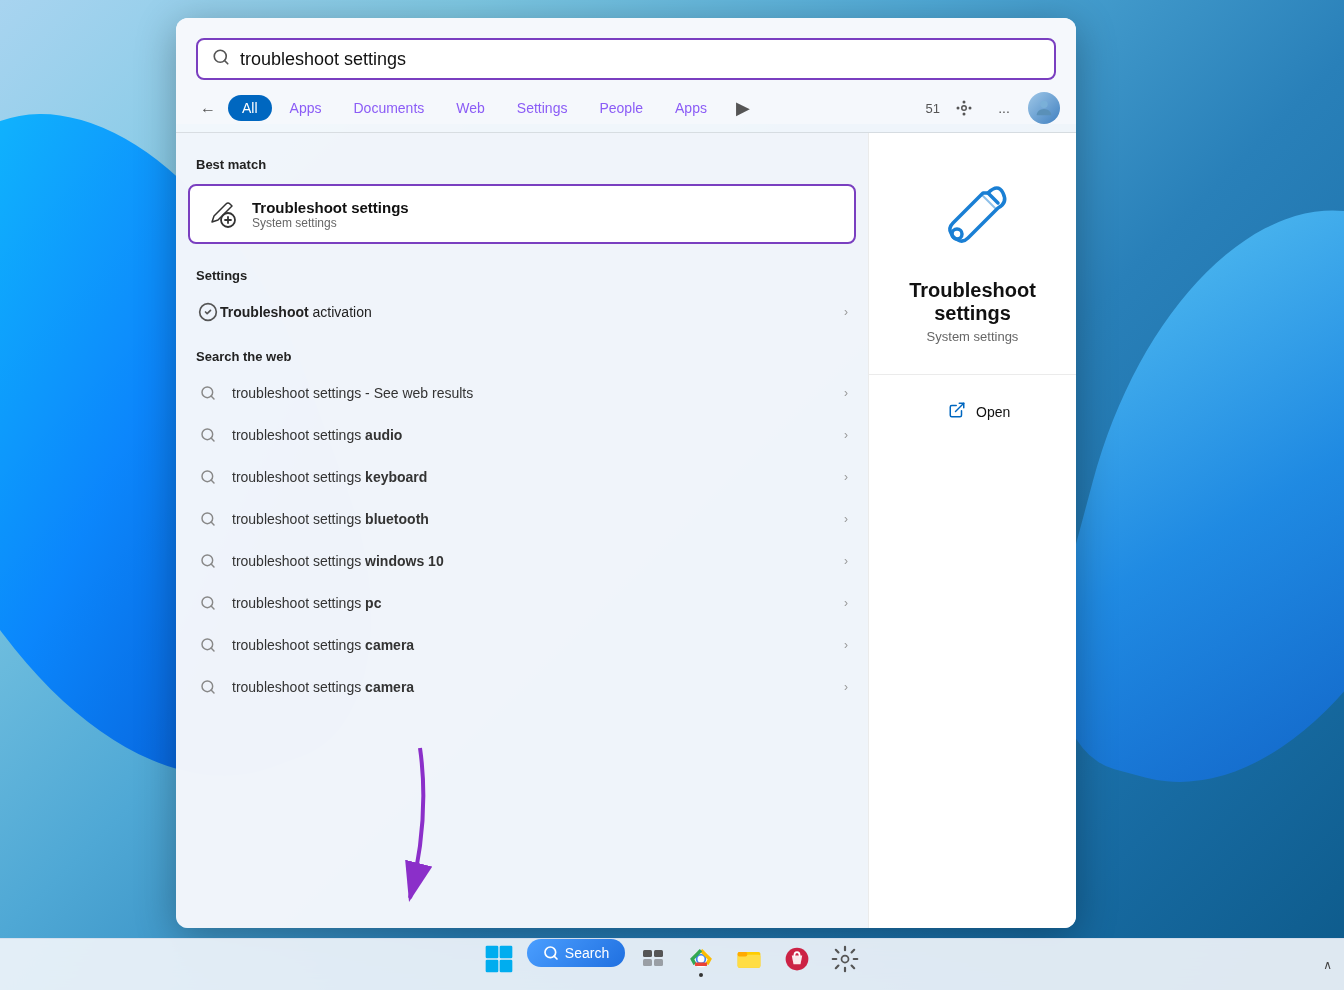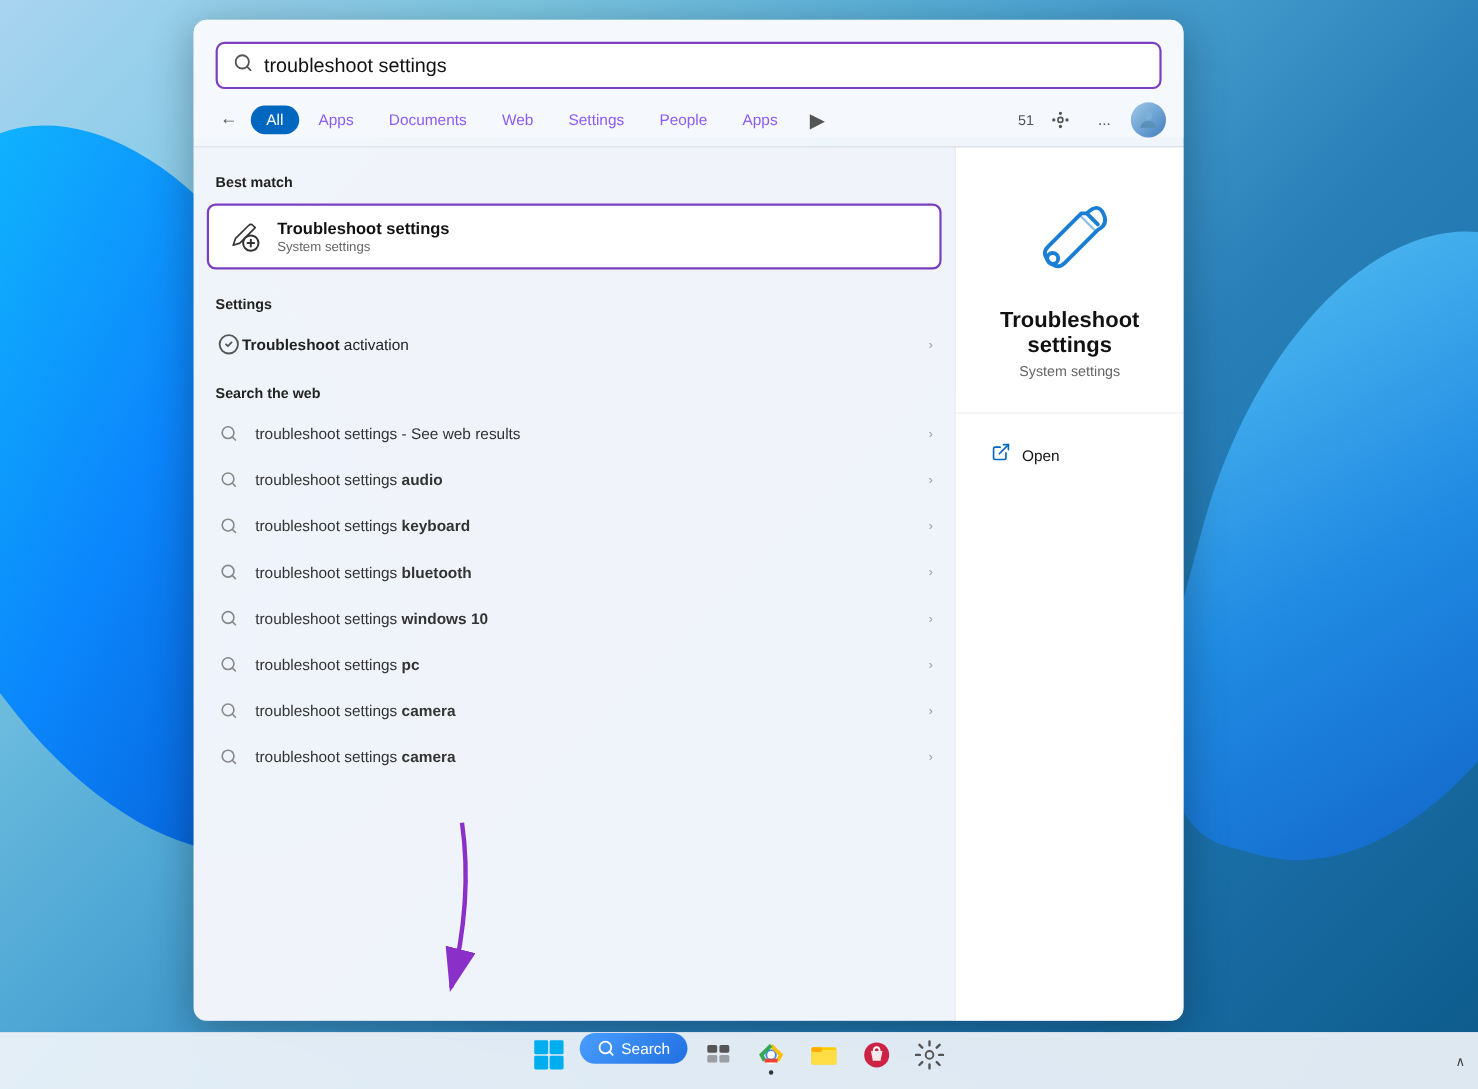--- a/index.html
+++ b/index.html
@@ -375,20 +375,21 @@
     }
 
     .detail-subtitle {
       font-size: 13px;
       color: #666;
       text-align: center;
     }
 
     .detail-actions {
       padding: 16px 24px;
+      margin-left: 47px;
     }
 
     .action-item {
       display: flex;
       align-items: center;
       gap: 10px;
       padding: 10px 8px;
       cursor: pointer;
       border-radius: 6px;
     }

